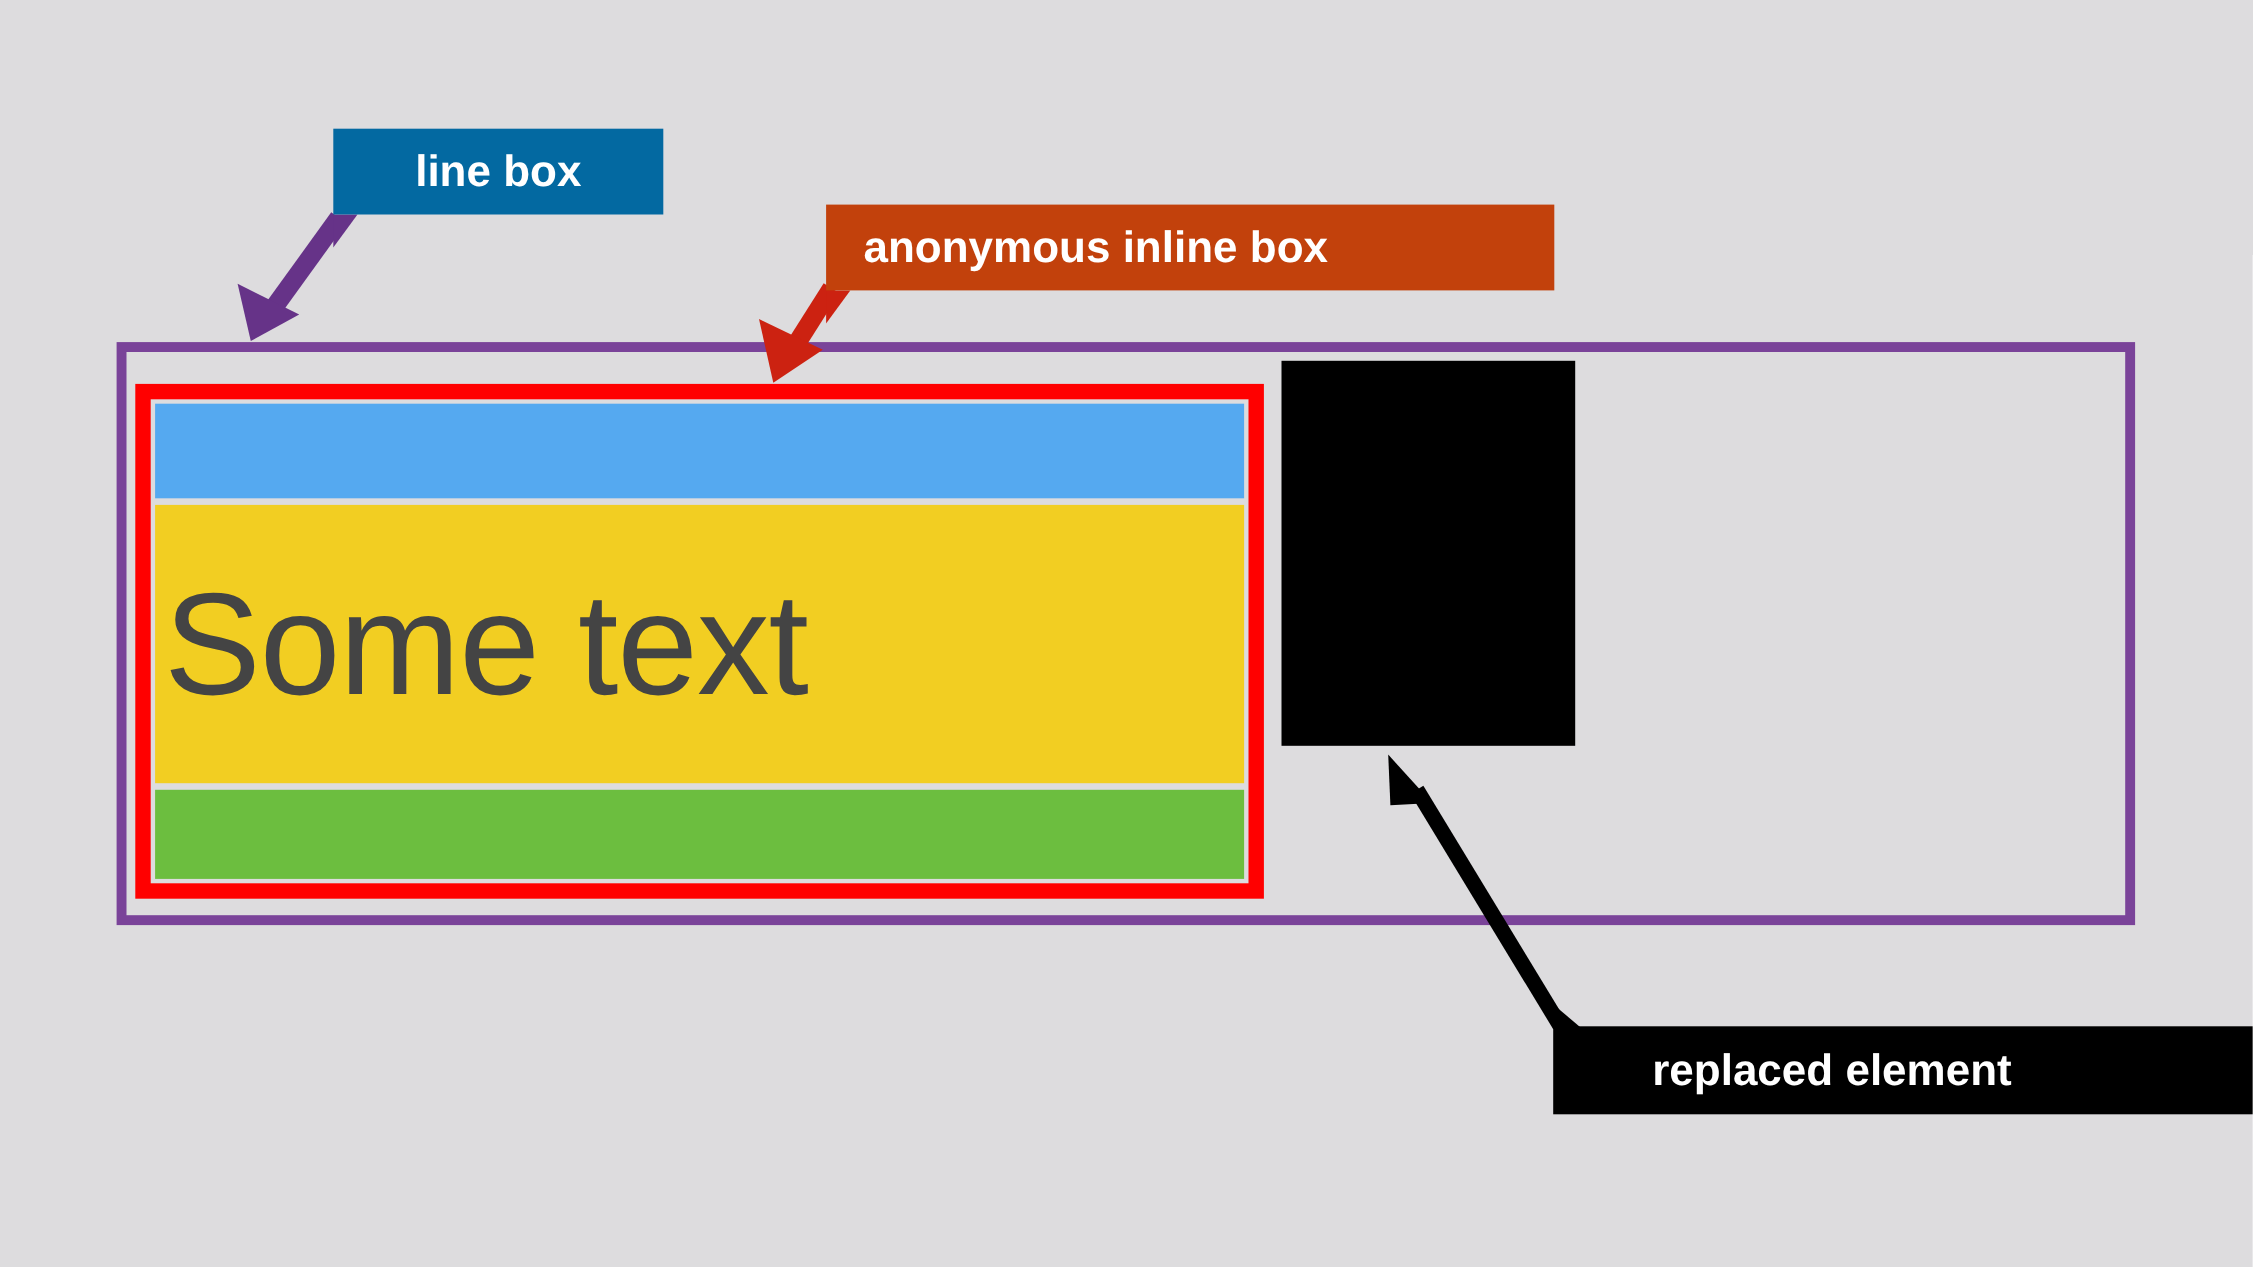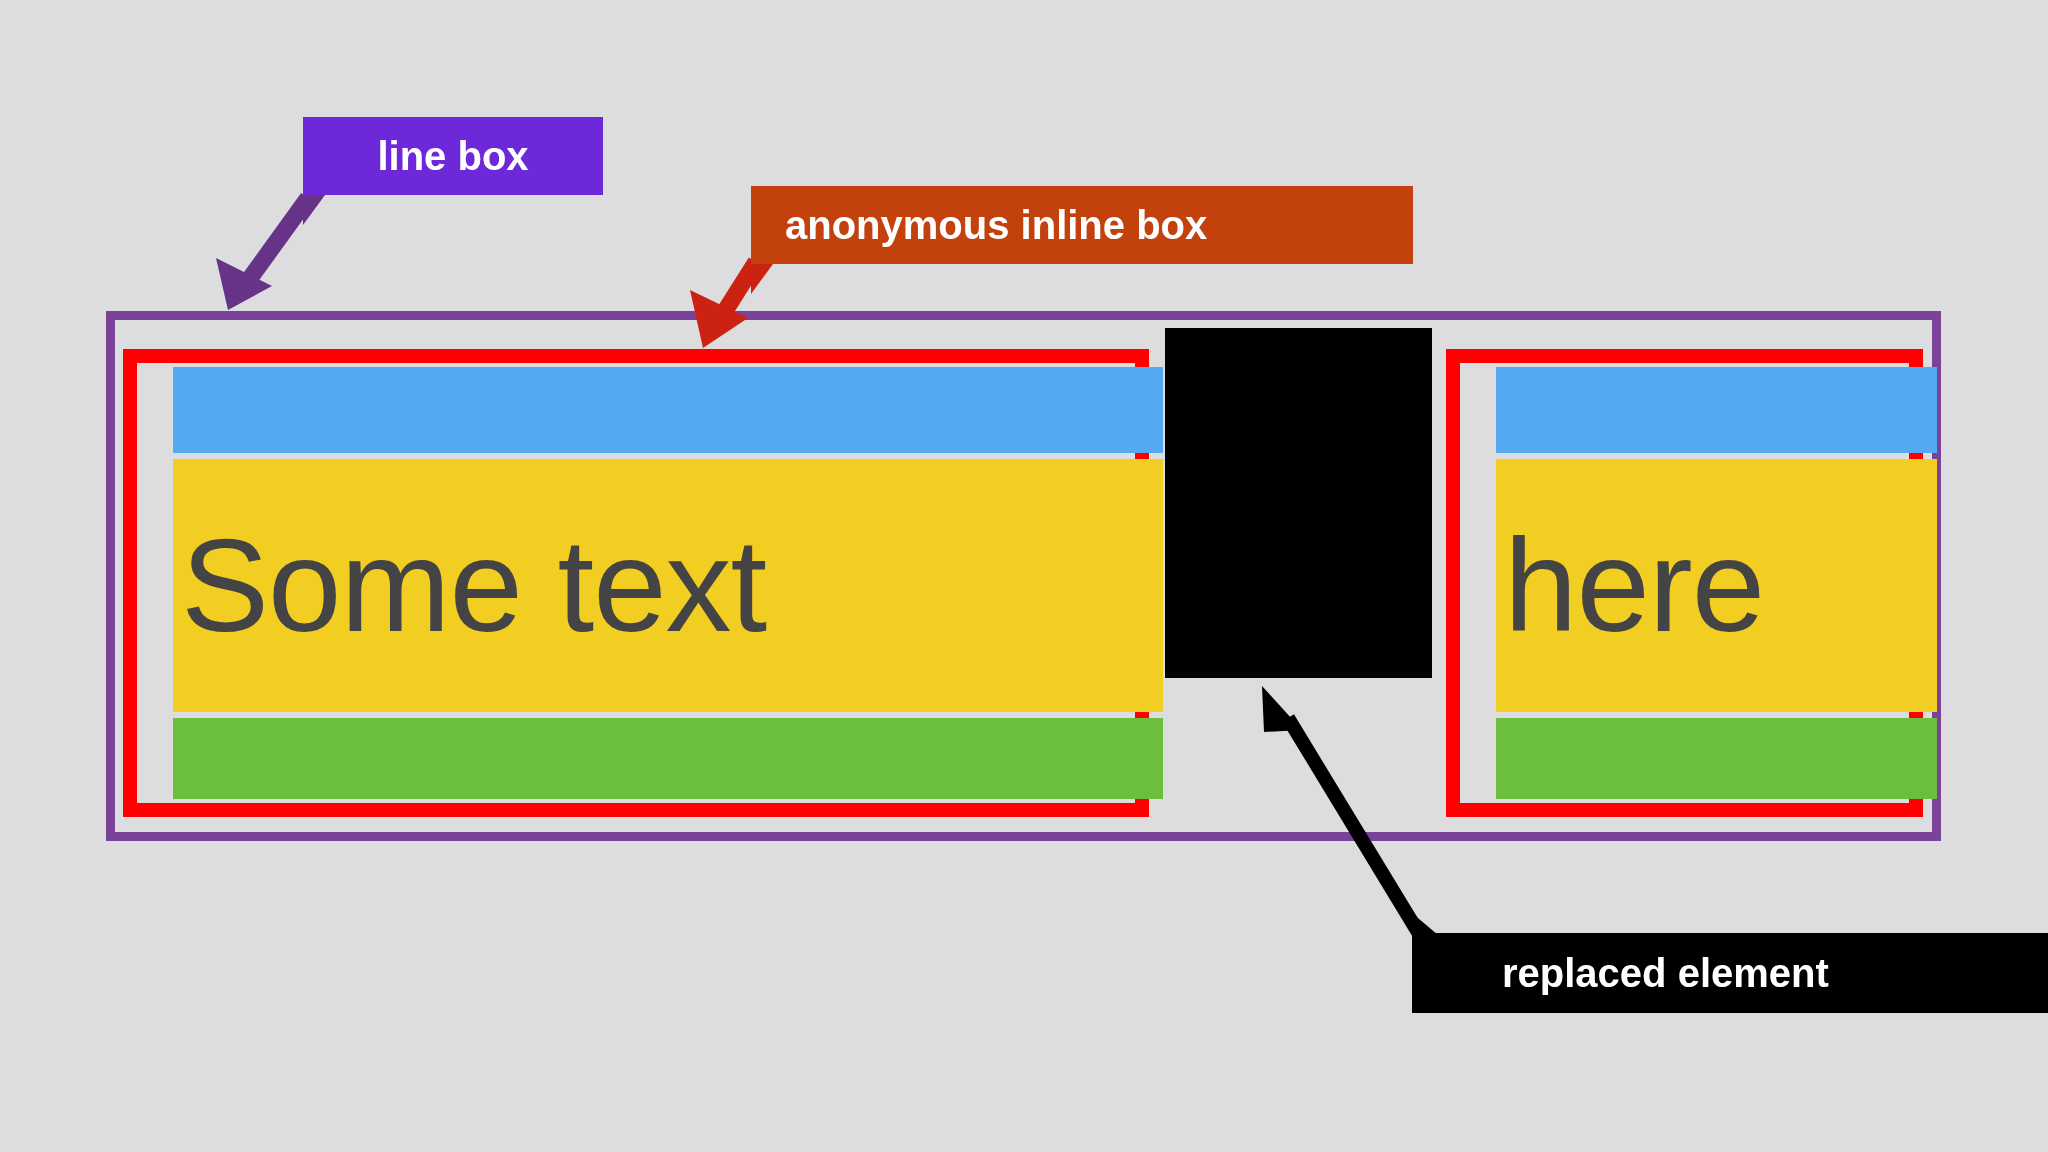--- a/index.html
+++ b/index.html
@@ -38,21 +38,20 @@
     flex-direction: column;
     padding: 4px;
   }
   .inline-box.left  { left: 123px;  top: 349px; width: 1026px; height: 468px; }
   .inline-box.right { left: 1446px; top: 349px; width: 477px;  height: 468px; }
 
   .band {
     position: relative;
     width: 100%;
     box-sizing: border-box;
-    margin-left: 32px;
   }
   .band-blue   { background: #55a9f0; height: 86px; }
   .band-yellow { background: #f2ce22; flex: 1 1 auto; }
   .band-green  { background: #6cbe3f; height: 81px; }
   .band-gap    { height: 6px; background: #dddcde; }
 
   .band-yellow {
     display: flex;
     align-items: center;
     overflow: hidden;
@@ -85,21 +84,21 @@
     display: flex;
     align-items: center;
     color: #ffffff;
     font-weight: bold;
     white-space: nowrap;
     box-sizing: border-box;
   }
   .callout-lb {
     left: 303px; top: 117px;
     width: 300px; height: 78px;
-    background: #6d28d9;
+    background: #0369a1;
     font-size: 40px;
     justify-content: center;
   }
   .callout-aib {
     left: 751px; top: 186px;
     width: 662px; height: 78px;
     background: #c2410c;
     font-size: 40px;
     padding-left: 34px;
   }
@@ -149,29 +148,20 @@
   <div class="inline-box left">
     <div class="band band-blue"></div>
     <div class="band-gap"></div>
     <div class="band band-yellow">
       <span class="text-glyph">Some text</span>
     </div>
     <div class="band-gap"></div>
     <div class="band band-green"></div>
   </div>
 
-  <div class="inline-box right">
-    <div class="band band-blue"></div>
-    <div class="band-gap"></div>
-    <div class="band band-yellow">
-      <span class="text-glyph">here</span>
-    </div>
-    <div class="band-gap"></div>
-    <div class="band band-green"></div>
-  </div>
 
   <div class="replaced-el"></div>
 
   <svg class="arrows" viewBox="0 0 2048 1152" xmlns="http://www.w3.org/2000/svg">
 
     <g>
       <path d="M 308 198 L 243 288" stroke="#663388" stroke-width="17" fill="none"></path>
       <path d="M 228 310 L 216 258 L 272 286 Z" fill="#663388"></path>
     </g>
 

